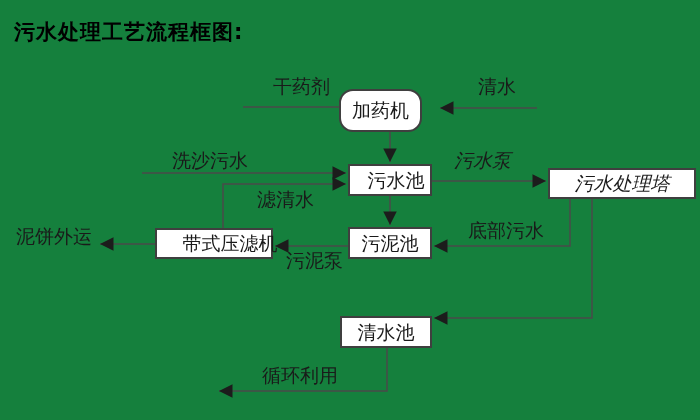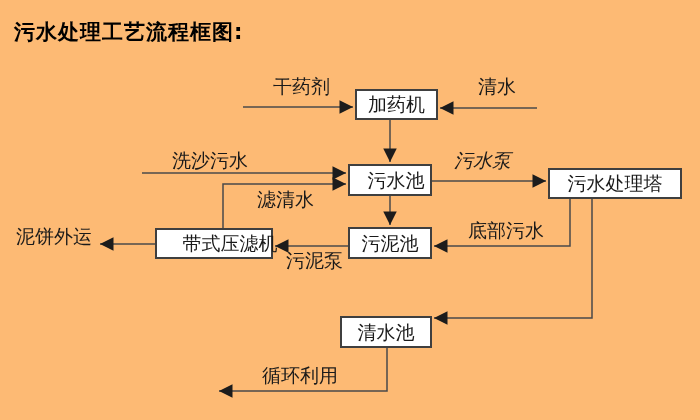--- a/index.html
+++ b/index.html
@@ -5,21 +5,21 @@
   * { margin: 0; padding: 0; box-sizing: border-box; }
   html, body { background: #ffffff; }
   body {
     font-family: "DejaVu Sans", "Liberation Sans", sans-serif;
     color: #1a1a1a;
   }
   .canvas {
     position: relative;
     width: 700px;
     height: 420px;
-    background: #fdba74;
+    background: #15803d;
     overflow: hidden;
   }
   .page-title {
     position: absolute;
     left: 14px;
     top: 18px;
     font-size: 21px;
     font-weight: bold;
     color: #000000;
     letter-spacing: 1px;
@@ -74,23 +74,23 @@
       <path d="M432,181 L546,181" marker-end="url(#arrow)"></path>
       <path d="M390,196 L390,225" marker-end="url(#arrow)"></path>
       <path d="M570,198 L570,246 L434,246" marker-end="url(#arrow)"></path>
       <path d="M348,246 L275,246" marker-end="url(#arrow)"></path>
       <path d="M155,244 L100,244" marker-end="url(#arrow)"></path>
       <path d="M592,198 L592,318 L434,318" marker-end="url(#arrow)"></path>
       <path d="M387,332 L387,391 L219,391" marker-end="url(#arrow)"></path>
     </g>
   </svg>
 
-  <div class="node" style="left:355px; top:89px;  width:83px;  height:31px;">加药机</div>
+  <div class="node" style="left:339px; top:89px;  width:83px;  height:43px;border-radius:14px;">加药机</div>
   <div class="node" style="left:348px; top:164px; width:84px;  height:32px;padding-left:12px;">污水池</div>
-  <div class="node" style="left:548px; top:168px; width:134px; height:31px;">污水处理塔</div>
+  <div class="node" style="left:548px; top:168px; width:148px; height:31px;font-style:italic;">污水处理塔</div>
   <div class="node" style="left:348px; top:227px; width:84px;  height:32px;">污泥池</div>
   <div class="node" style="left:155px; top:228px; width:118px; height:31px;padding-left:32px;">带式压滤机</div>
   <div class="node" style="left:340px; top:300px; width:92px;  height:32px;margin-top:16px;">清水池</div>
 
   <div class="flow-label" style="left:257px; top:77px;margin-left:16px;">干药剂</div>
   <div class="flow-label" style="left:478px; top:77px;">清水</div>
   <div class="flow-label" style="left:172px; top:151px;">洗沙污水</div>
   <div class="flow-label" style="left:454px; top:151px;font-style:italic;">污水泵</div>
   <div class="flow-label" style="left:257px; top:190px;">滤清水</div>
   <div class="flow-label" style="left:286px; top:225px;margin-top:26px;">污泥泵</div>

